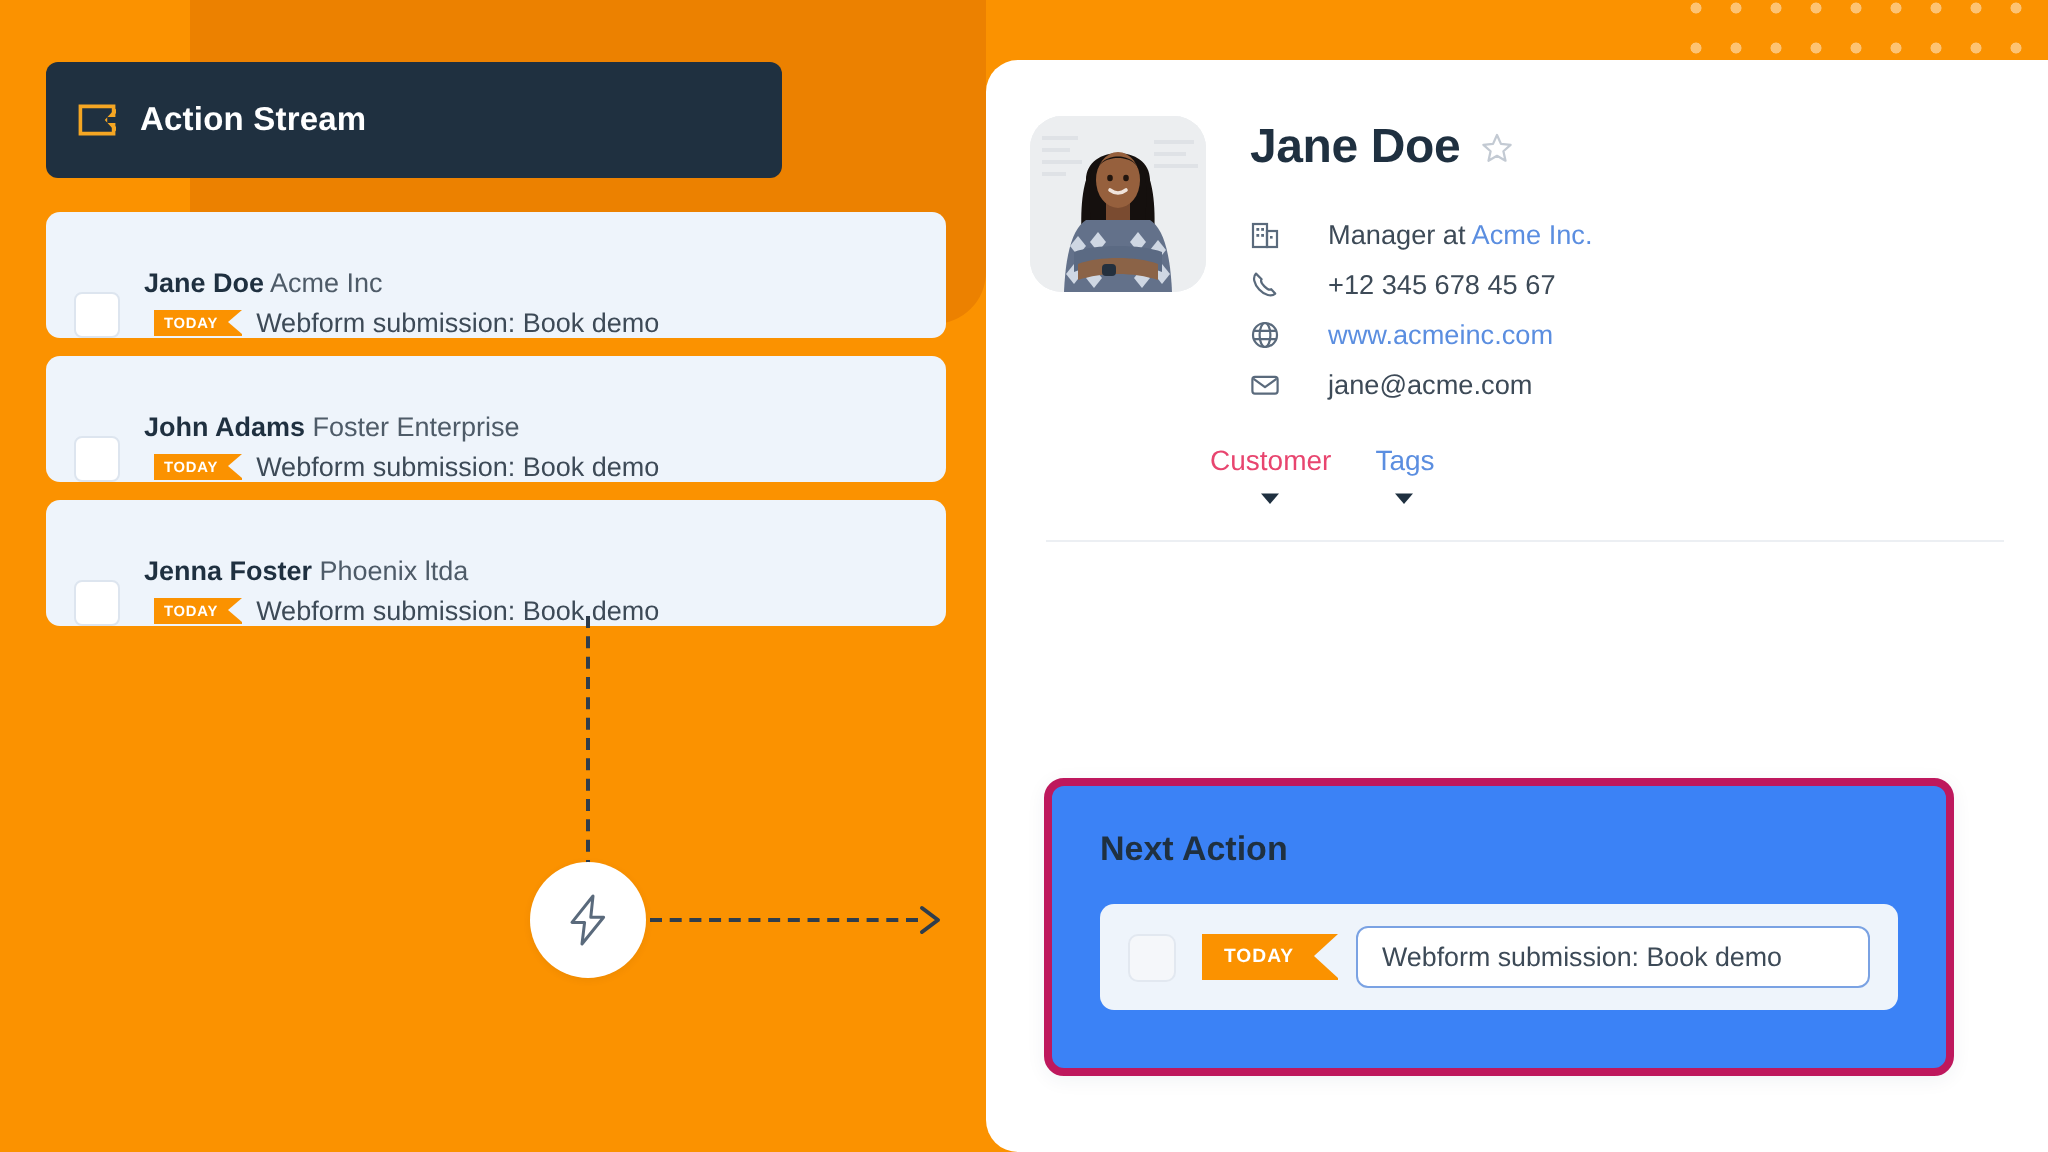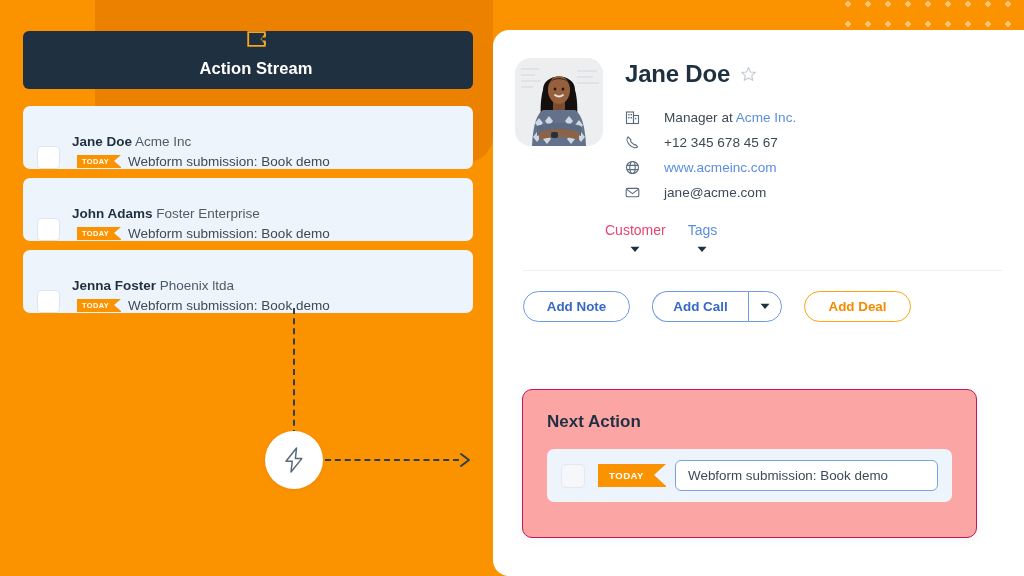--- a/index.html
+++ b/index.html
@@ -33,27 +33,26 @@
     width: 200px; height: 34px;
     background-image: radial-gradient(circle, rgba(255,255,255,0.45) 2.6px, rgba(255,255,255,0) 2.9px);
     background-size: 20px 20px;
     background-position: 0 0;
   }
 
   
   .stream-header {
     position: absolute;
     left: 23px; top: 31px;
-    width: 450px; height: 58px;
+    width: 368px; height: 58px;
     background: #1f3040;
     border-radius: 6px;
     display: flex; align-items: center;
     padding-left: 16px;
     gap: 12px;
-    flex-direction: column;
   }
   .stream-icon { width: 19px; height: 16px; display:block; }
   .stream-title {
     color: #ffffff;
     font-size: 16.5px;
     font-weight: 600;
     letter-spacing: .1px;
   }
 
   .stream-list {
@@ -194,22 +193,22 @@
     border-radius: 0 16px 16px 0;
     display: flex; align-items: center; justify-content: center;
   }
   .btn-deal { width: 107px; border: 1.4px solid #fba515; color: #f58a00; }
 
   
   .next-card {
     position: absolute;
     left: 29px; top: 359px;
     width: 455px; height: 149px;
-    background: #fca5a5;
-    border: 1px solid #be185d;
+    background: #3b82f6;
+    border: 4px solid #be185d;
     border-radius: 10px;
     box-shadow: 0 2px 10px rgba(23,43,77,0.06);
     padding: 22px 24px;
   }
   .next-title { font-size: 17px; font-weight: 700; color: #1f3040; }
   .next-row {
     margin-top: 17px;
     background: #eef4fb;
     border-radius: 7px;
     height: 53px;
@@ -432,32 +431,20 @@
       <span class="meta-item meta-tags">
         <span>Tags</span>
         <svg class="caret" viewBox="0 0 10 7">
             <path d="M0.5 0.8 L5 6 L9.5 0.8 Z" fill="#1f3040"></path>
           </svg>
       </span>
     </div>
 
     <div class="divider"></div>
 
-    <div class="btn-row">
-      <div class="btn btn-note">Add Note</div>
-      <div class="split">
-        <div class="btn btn-call">Add Call</div>
-        <div class="btn-call-caret">
-          <svg class="caret" viewBox="0 0 10 7">
-              <path d="M0.5 0.8 L5 6 L9.5 0.8 Z" fill="#1f3040"></path>
-            </svg>
-        </div>
-      </div>
-      <div class="btn btn-deal">Add Deal</div>
-    </div>
 
     <div class="next-card">
       <div class="next-title">Next Action</div>
       <div class="next-row">
         <div class="chk-lite"></div>
         <span class="ribbon-lg">TODAY</span>
         <input class="next-input" type="text" value="Webform submission: Book demo" style="">
       </div>
     </div>
 

